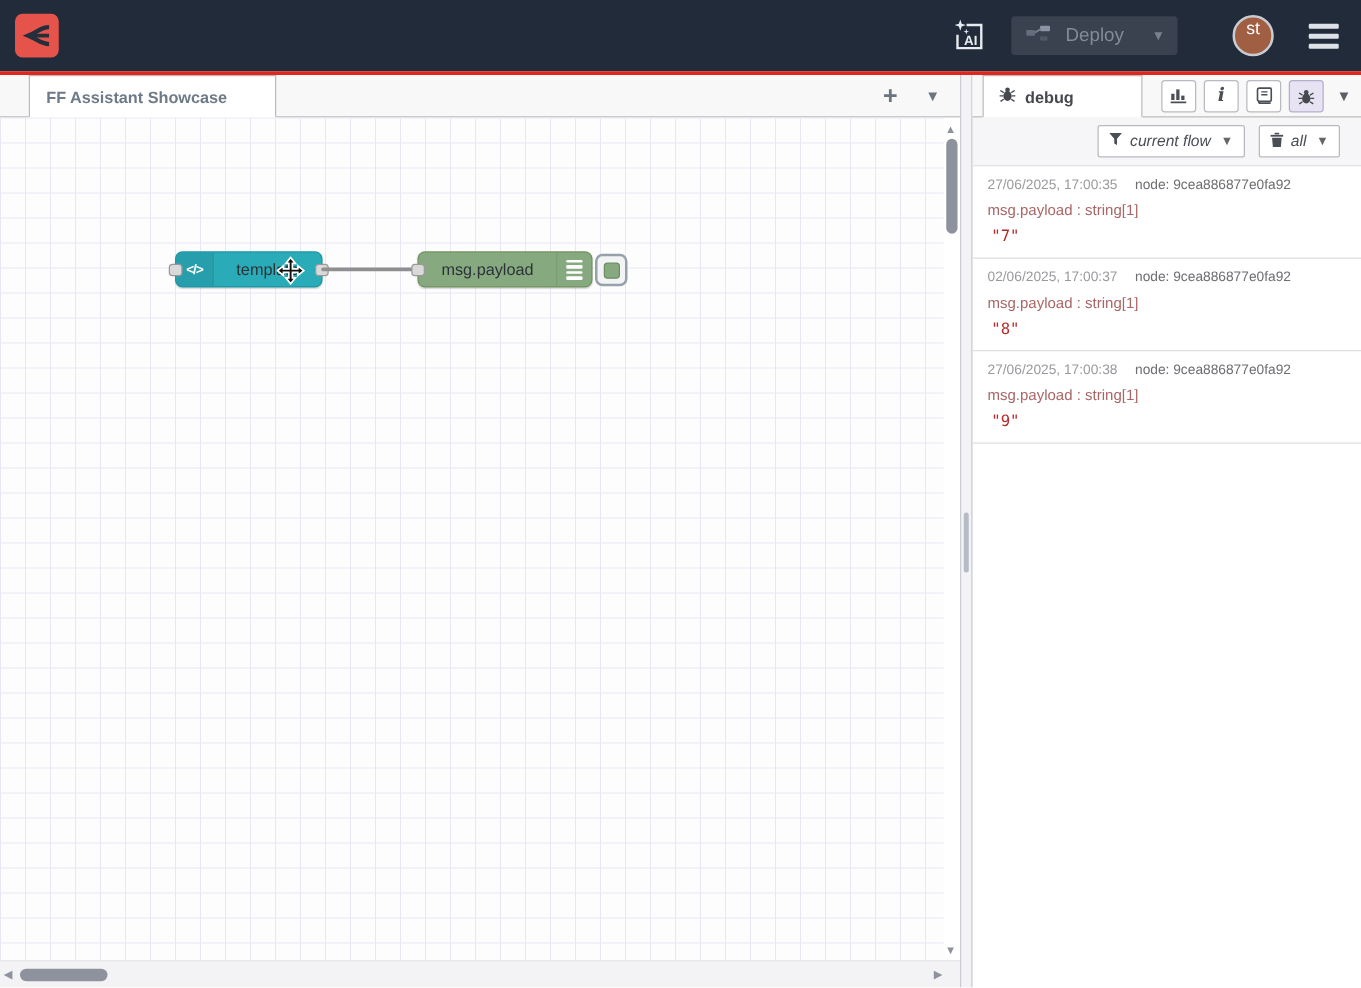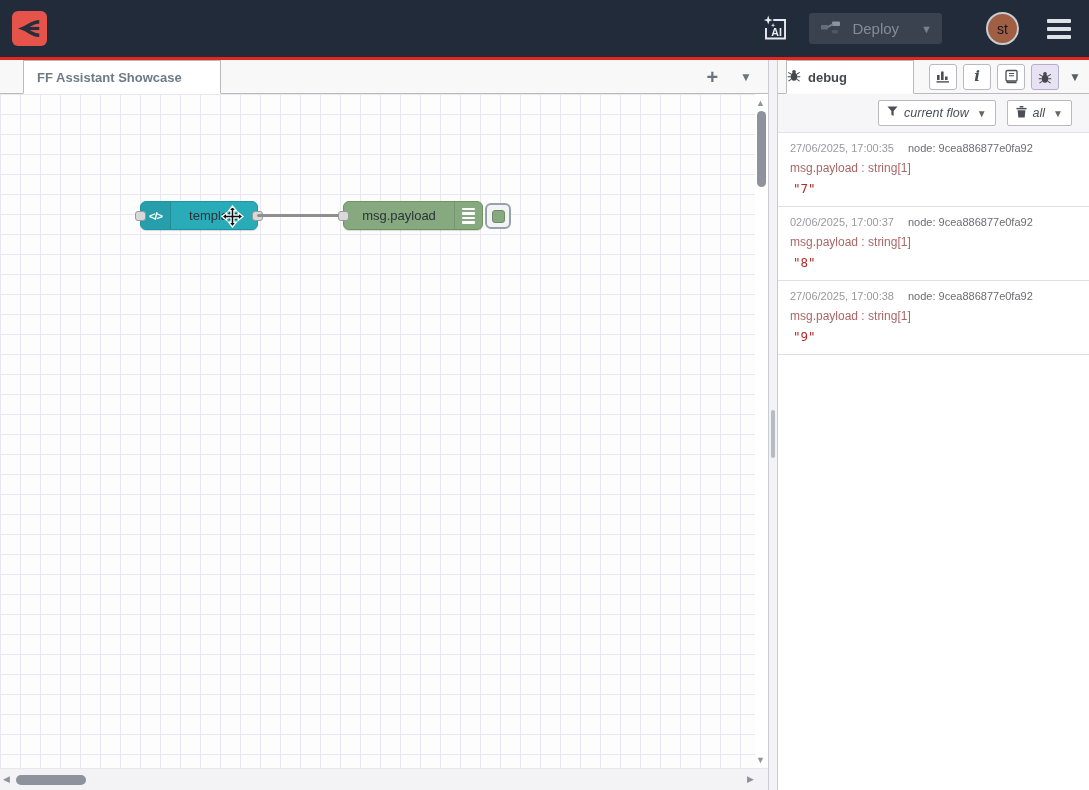--- a/index.html
+++ b/index.html
@@ -8,21 +8,21 @@
 
   
   .header { height:57px; background:#212b3a; display:flex; align-items:center; padding:0 16px 0 12px; }
   .logo { width:35px; height:35px; border-radius:6px; background:#e5534a; display:flex; align-items:center; justify-content:center; flex:0 0 auto; }
   .header-title { color:#d9dee5; font-size:18px; font-weight:500; margin-left:16px; letter-spacing:.2px; }
   .header-spacer { flex:1; }
   .ai-btn { margin-right:20px; cursor:pointer; display:flex; align-items:flex-start; }
   .deploy-btn { background:#3a4250; border-radius:3px; height:31px; display:flex; align-items:center; padding:0 10px 0 11px; margin-right:44px; cursor:pointer; }
   .deploy-label { color:#838b98; font-size:15px; margin:0 14px 0 10px; }
   .deploy-caret { color:#79818e; font-size:11px; padding-left:8px; }
-  .avatar { width:33px; height:33px; border-radius:50%; background:#a05f43; border:2px solid #c9cdd3; color:#0f172a; font-size:14px; display:flex; align-items:center; justify-content:center; margin-right:26px; cursor:pointer; }
+  .avatar { width:33px; height:33px; border-radius:50%; background:#a05f43; border:2px solid #c9cdd3; color:#ffffff; font-size:14px; display:flex; justify-content:center; margin-right:26px; cursor:pointer; }
   .burger { display:flex; flex-direction:column; gap:4px; cursor:pointer; padding:4px 2px; }
   .burger span { display:block; width:24px; height:4px; border-radius:1px; background:#dde2e8; }
   .red-line { height:3px; background:#e0261f; }
 
   
   .main { display:flex; height:730px; }
   .workspace { width:768px; display:flex; flex-direction:column; }
 
   
   .tabbar { height:34px; background:#f8f8f9; border-bottom:1px solid #bbbbbb; display:flex; align-items:stretch; position:relative; }
@@ -34,21 +34,21 @@
   .tab-caret { color:#6a7580; font-size:12px; cursor:pointer; padding:0 2px; }
 
   
   .canvas-wrap { position:relative; flex:1; overflow:hidden; }
   .canvas { position:absolute; left:0; top:0; right:13px; bottom:22px; background:#fdfdfe;
     background-image:linear-gradient(#eae7f4 1px, transparent 1px), linear-gradient(90deg,#eae7f4 1px, transparent 1px);
     background-size:20px 20px; }
 
   .node { position:absolute; height:29px; border-radius:6px; display:flex; align-items:center; cursor:move; box-shadow:0 1px 1px rgba(0,0,0,.15); }
   .node-template { left:140px; top:107px; width:118px; background:#2aabb8; border:1px solid #1d96a3; }
-  .node-debug { left:343px; top:107px; width:140px; background:#87a980; border:1px solid #71945f; }
+  .node-debug { left:334px; top:107px; width:140px; background:#87a980; border:1px solid #71945f; }
   .node-icon-left { width:30px; align-self:stretch; background:rgba(0,0,0,.07); border-right:1px solid rgba(0,0,0,.12); border-radius:5px 0 0 5px; display:flex; align-items:center; justify-content:center; color:#fff; font-weight:bold; font-size:11px; letter-spacing:-1px; }
   .node-label { flex:1; text-align:center; font-size:13px; color:#2c3338; padding:0 4px; white-space:nowrap; }
   .node-icon-right { width:28px; align-self:stretch; border-left:1px solid rgba(0,0,0,.12); border-radius:0 5px 5px 0; display:flex; flex-direction:column; align-items:center; justify-content:center; gap:2px; }
   .node-icon-right i { display:block; width:13px; height:2.5px; background:#fff; border-radius:1px; }
   .port { position:absolute; width:11px; height:10px; background:#d9d9d9; border:1px solid #999; border-radius:3px; top:9px; cursor:crosshair; }
   .port-left { left:-6px; }
   .port-right { right:-6px; }
   .debug-toggle { position:absolute; right:-29px; top:1px; width:26px; height:26px; border:2px solid #97a1ab; border-radius:6px; background:#f2f3f5; display:flex; align-items:center; justify-content:center; cursor:pointer; }
   .debug-toggle i { display:block; width:13px; height:13px; border-radius:3px; background:#87a980; border:1px solid #6f8a66; }
   .wire { position:absolute; left:257px; top:120px; width:83px; height:3px; background:#8f8f8f; border-radius:2px; }
@@ -66,21 +66,21 @@
   .h-thumb { position:absolute; left:16px; top:6px; width:70px; height:10px; background:#8d929c; border-radius:5px; cursor:grab; }
 
   
   .splitter { width:10px; background:#f3f3f7; border-left:1px solid #c9ccd2; border-right:1px solid #c9ccd2; position:relative; cursor:col-resize; }
   .splitter-handle { position:absolute; left:2px; top:350px; width:4px; height:48px; background:#b7bbc4; border-radius:2px; }
 
   
   .sidebar { flex:1; display:flex; flex-direction:column; background:#fff; }
   .sb-tabbar { height:34px; background:#f8f8f9; border-bottom:1px solid #bbbbbb; display:flex; align-items:stretch; position:relative; }
   .sb-tabbar .lead { width:8px; }
-  .sb-tab { width:128px; background:#fff; border:1px solid #bbbbbb; border-bottom:1px solid #fff; margin-bottom:-1px; display:flex; align-items:center; gap:7px; cursor:pointer; }
+  .sb-tab { width:128px; background:#fff; border:1px solid #bbbbbb; border-bottom:1px solid #fff; margin-bottom:-1px; display:flex; align-items:center; gap:7px; padding-left:12px; cursor:pointer; }
   .sb-tab-label { color:#45494e; font-size:13px; font-weight:bold; }
   .sb-icons { position:absolute; right:0; top:0; height:33px; display:flex; align-items:center; gap:6px; padding-right:8px; }
   .icon-btn { width:28px; height:26px; border:1px solid #b9b9c0; border-radius:3px; background:#fff; display:flex; align-items:center; justify-content:center; cursor:pointer; }
   .icon-btn.active { background:#e7e3f2; border-color:#b5aecb; }
   .sb-caret { color:#5a5f66; font-size:12px; margin-left:4px; cursor:pointer; }
   .info-i { font-family:"DejaVu Serif", serif; font-weight:bold; font-style:italic; font-size:15px; color:#4a4e55; line-height:1; }
 
   .sb-filterbar { height:39px; background:#f6f6f8; border-bottom:1px solid #e2e2e7; display:flex; align-items:center; justify-content:flex-end; gap:11px; padding-right:17px; }
   .filter-btn { height:26px; background:#fff; border:1px solid #b9b9c0; border-radius:2px; display:flex; align-items:center; gap:6px; padding:0 8px; font-size:12.5px; color:#4a4e55; cursor:pointer;font-style:italic; }
   .filter-btn .caret { font-size:10px; color:#666; margin-left:2px; }

